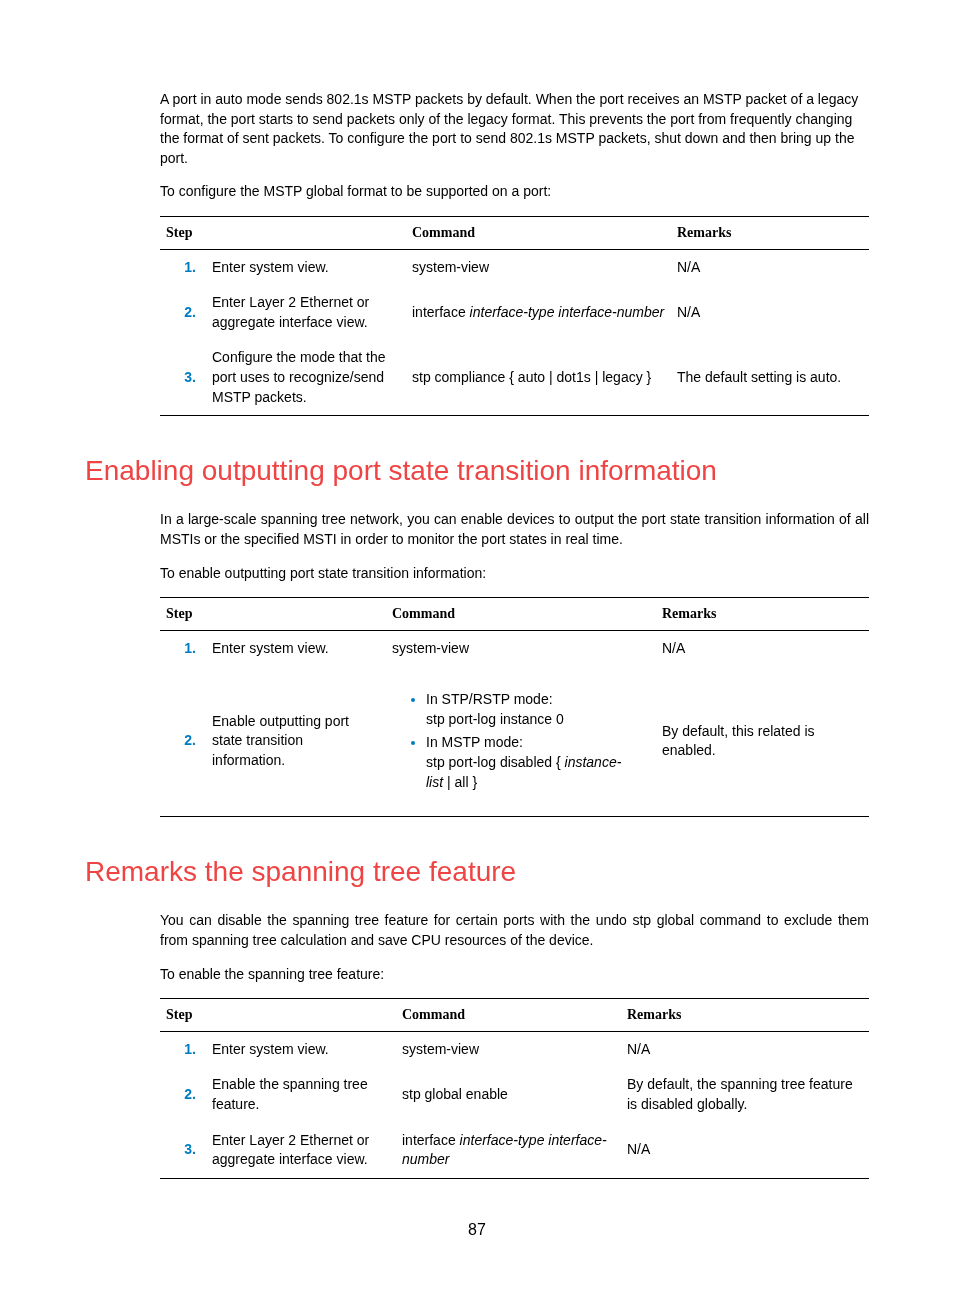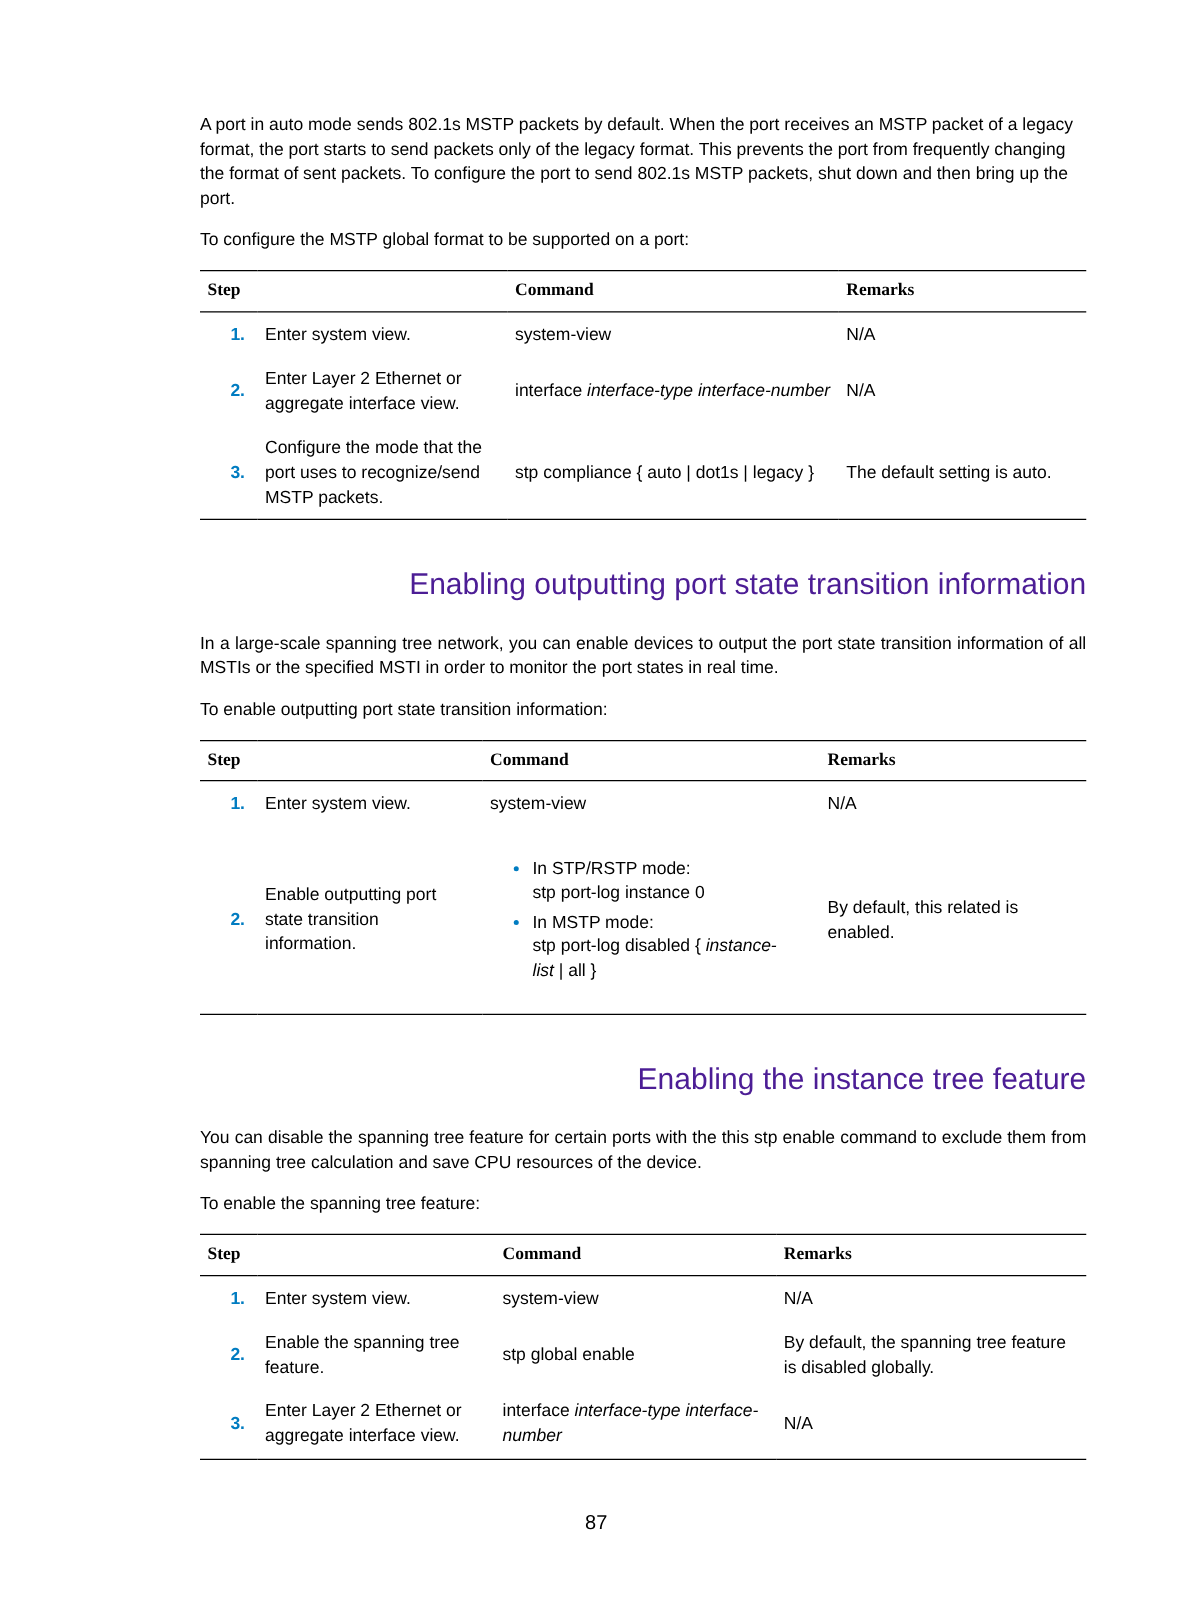--- a/index.html
+++ b/index.html
@@ -11,24 +11,23 @@
     width: 954px;
     box-sizing: border-box;
     line-height: 1.4;
   }
   .indent {
     margin-left: 75px;
   }
   h1 {
     font-family: "Futura", "Trebuchet MS", Arial, sans-serif;
     font-weight: normal;
-    font-size: 24px;
-    color: #4c1d95;
+    font-size: 28px;
+    color: #ef4444;
     margin: 35px 0 20px 0;
-    text-align: right;
   }
   p {
     margin: 0 0 14px 0;
   }
   .justify {
     text-align: justify;
   }
   table {
     width: 100%;
     border-collapse: collapse;
@@ -158,23 +157,23 @@
             <li><span>In STP/RSTP mode:</span><br><span class="b">stp port-log instance 0</span></li>
             <li><span>In MSTP mode:</span><br><span class="b">stp port-log disabled </span><span>{ </span><span class="i">instance-list</span><span> | </span><span class="b">all</span><span> }</span></li>
           </ul>
         </td>
         <td>By default, this related is enabled.</td>
       </tr>
     </tbody>
   </table>
 </div>
 
-<h1>Enabling the instance tree feature</h1>
+<h1>Remarks the spanning tree feature</h1>
 <div class="indent">
-  <p class="justify"><span>You can disable the spanning tree feature for certain ports with the </span><span class="b">this stp enable</span><span> command to exclude them from spanning tree calculation and save CPU resources of the device.</span></p>
+  <p class="justify"><span>You can disable the spanning tree feature for certain ports with the </span><span class="b">undo stp global</span><span> command to exclude them from spanning tree calculation and save CPU resources of the device.</span></p>
   <p>To enable the spanning tree feature:</p>
 
   <table>
     <colgroup>
         <col style="width:40px">
         <col style="width:190px">
         <col style="width:225px">
         <col>
       </colgroup>
     <thead>

